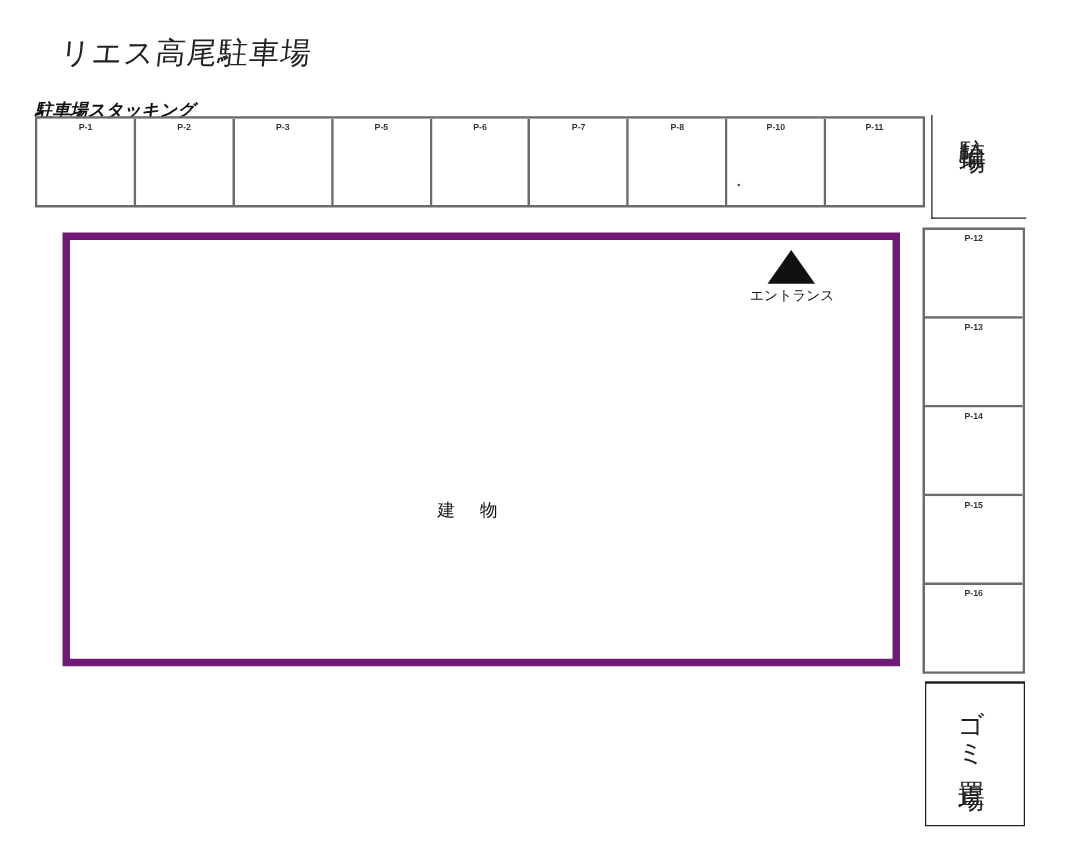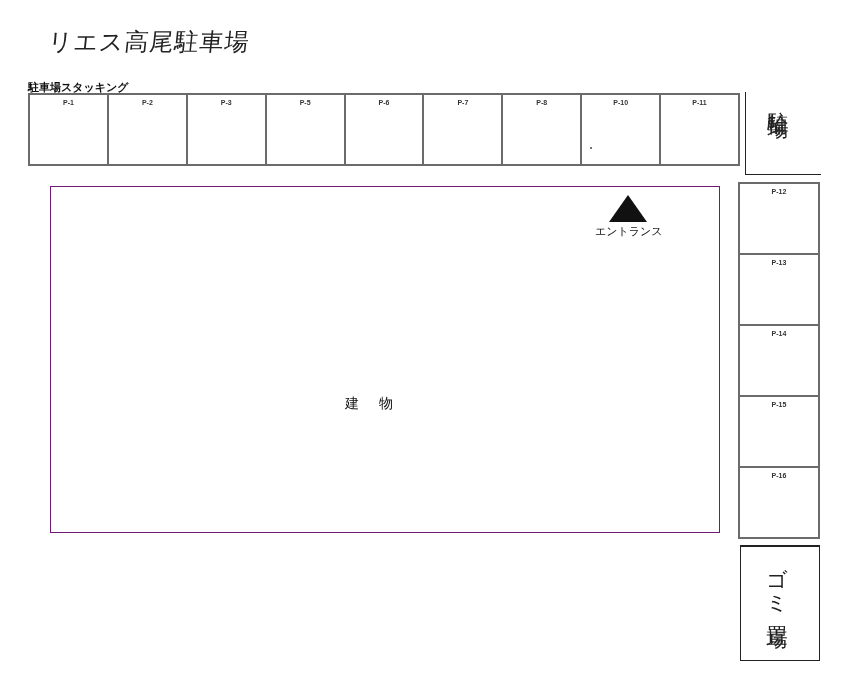--- a/index.html
+++ b/index.html
@@ -6,21 +6,21 @@
     body {
       width: 852px; height: 694px; background: #ffffff; position: relative; overflow: hidden;
       font-family: "DejaVu Sans", sans-serif; color: #111;
     }
     .abs { position: absolute; }
     .title {
       left: 48px; top: 26px; font-size: 24px; letter-spacing: 1px; color: #222;
       font-family: "DejaVu Serif", serif; font-weight: normal; transform: skewX(-6deg);
     }
     .strip-label {
-      left: 28px; top: 80px; font-size: 11px; font-weight: bold; color: #111;
+      left: 28px; top: 80px; font-size: 14px; font-weight: bold; color: #111; font-style: italic;
     }
     .strip {
       left: 28px; top: 93px; width: 712px; height: 73px;
       border: 2px solid #6b6b6b; box-sizing: border-box; display: flex;
     }
     .slot {
       flex: 1; border-right: 2px solid #6b6b6b; box-sizing: border-box; position: relative;
       background: #fff;
     }
     .slot:last-child { border-right: none; }
@@ -33,21 +33,21 @@
       left: 745px; top: 92px; width: 76px; height: 83px;
       border-left: 1.5px solid #222; border-bottom: 1.5px solid #222; box-sizing: border-box;
     }
     .vtext {
       writing-mode: vertical-rl; font-family: "DejaVu Serif", serif; color: #222;
       position: absolute; letter-spacing: 4px;
     }
     .bike .vtext { left: 18px; top: 2px; font-size: 21px; }
     .building {
       left: 50px; top: 186px; width: 670px; height: 347px;
-      border: 1px solid #701a75; box-sizing: border-box;
+      border: 6px solid #701a75; box-sizing: border-box;
     }
     .building-label {
       position: absolute; left: 294px; top: 160px; font-size: 14px; letter-spacing: 20px; color: #111; margin-top: 48px;
     }
     .entrance-tri {
       position: absolute; left: 558px; top: 8px; width: 0; height: 0;
       border-left: 19px solid transparent; border-right: 19px solid transparent;
       border-bottom: 27px solid #111;
     }
     .entrance-label {

